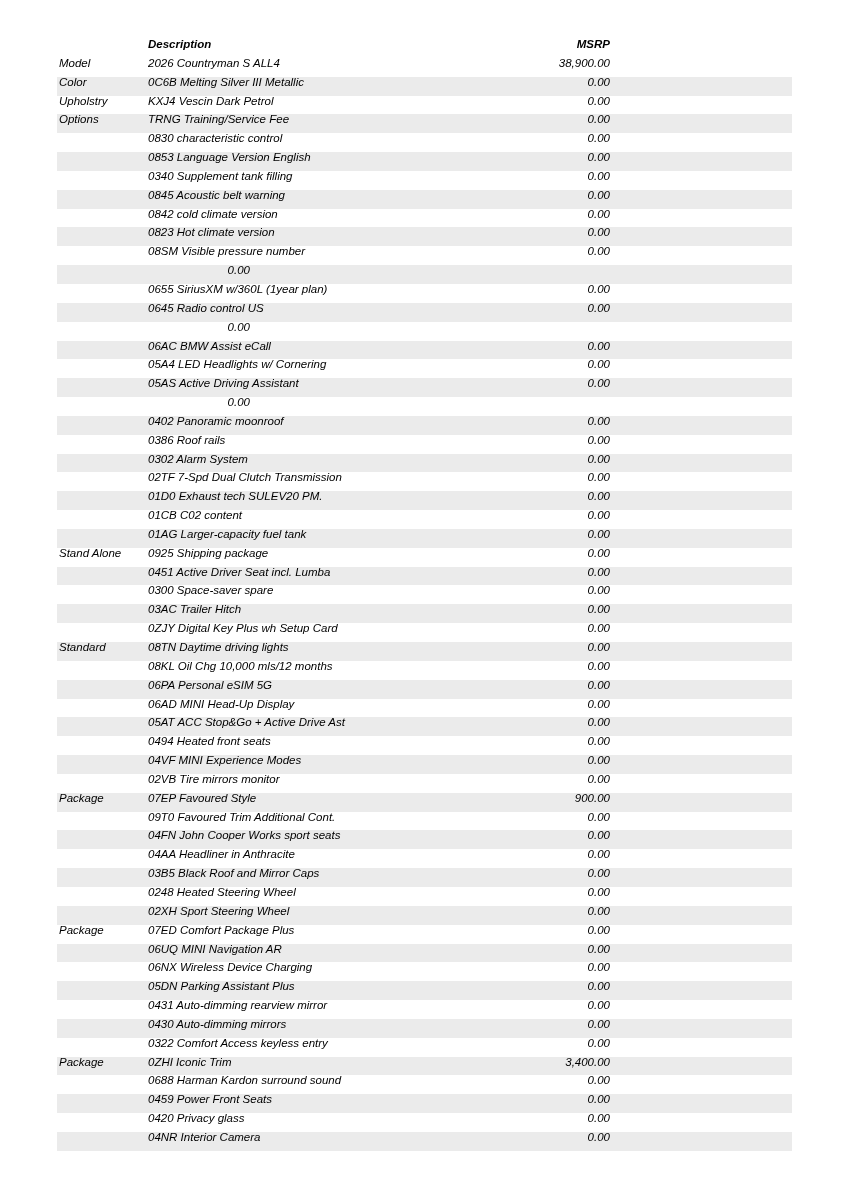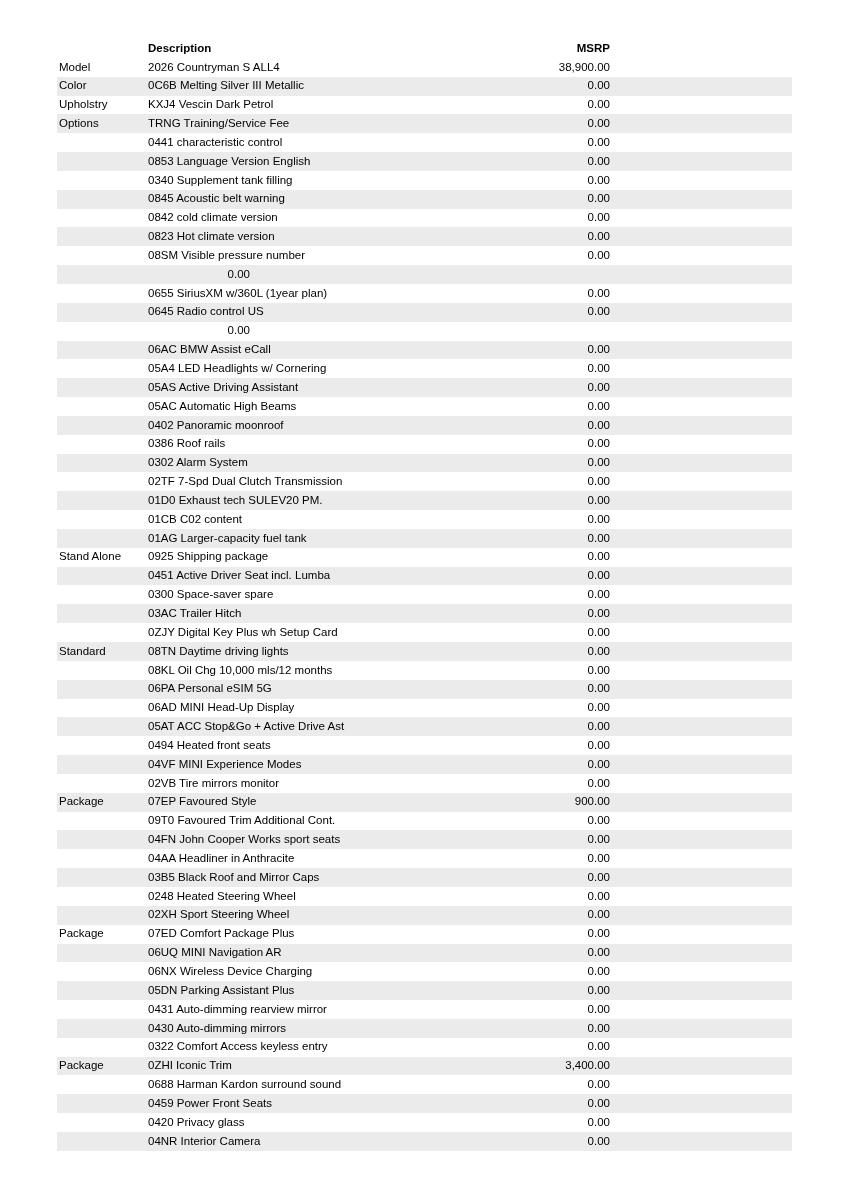--- a/index.html
+++ b/index.html
@@ -18,25 +18,26 @@
     overflow: hidden;
   }
   .table {
     position: absolute;
     top: 39px;
     left: 57px;
     width: 735px;
   }
   .row {
     display: flex;
-    align-items: center;
+    align-items: flex-start;
     height: 18.85px;
     font-size: 11.5px;
     line-height: 1;
     background: transparent;
+    font-style: italic;
   }
   .row.striped { background: var(--stripe, #ebebeb); }
   .header-row { font-weight: 700; }
   .col-cat {
     width: 91px;
     flex: 0 0 91px;
     padding-left: 2px;
     white-space: nowrap;
     overflow: hidden;
   }
@@ -87,21 +88,21 @@
           <div class="col-spacer"></div>
         </div>
         <div class="row striped">
           <div class="col-cat">Options</div>
           <div class="col-desc">TRNG Training/Service Fee</div>
           <div class="col-msrp">0.00</div>
           <div class="col-spacer"></div>
         </div>
         <div class="row">
           <div class="col-cat"></div>
-          <div class="col-desc">0441 characteristic control</div>
+          <div class="col-desc">0830 characteristic control</div>
           <div class="col-msrp">0.00</div>
           <div class="col-spacer"></div>
         </div>
         <div class="row striped">
           <div class="col-cat"></div>
           <div class="col-desc">0853 Language Version English</div>
           <div class="col-msrp">0.00</div>
           <div class="col-spacer"></div>
         </div>
         <div class="row">
@@ -169,21 +170,20 @@
           <div class="col-spacer"></div>
         </div>
         <div class="row striped">
           <div class="col-cat"></div>
           <div class="col-desc">05AS Active Driving Assistant</div>
           <div class="col-msrp">0.00</div>
           <div class="col-spacer"></div>
         </div>
         <div class="row">
           <div class="col-cat"></div>
-          <div class="col-desc">05AC Automatic High Beams</div>
           <div class="col-msrp">0.00</div>
           <div class="col-spacer"></div>
         </div>
         <div class="row striped">
           <div class="col-cat"></div>
           <div class="col-desc">0402 Panoramic moonroof</div>
           <div class="col-msrp">0.00</div>
           <div class="col-spacer"></div>
         </div>
         <div class="row">

